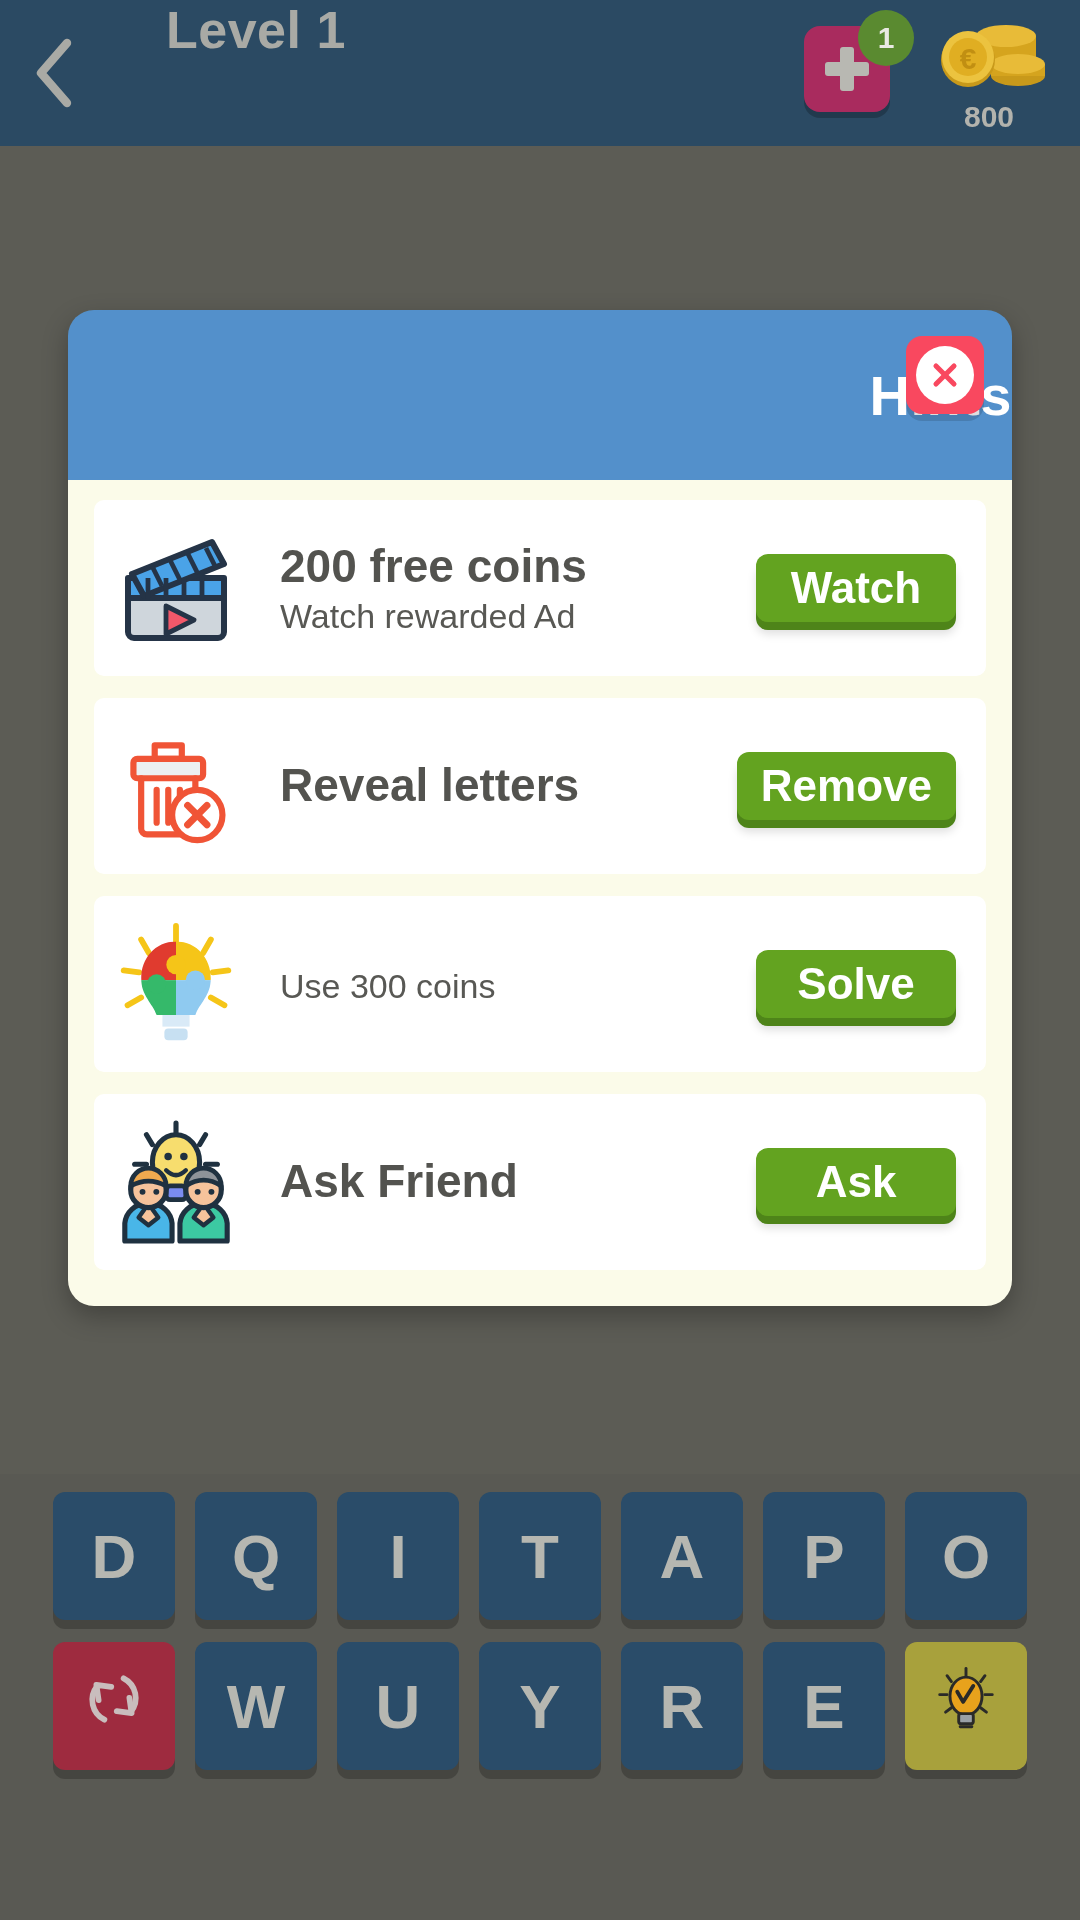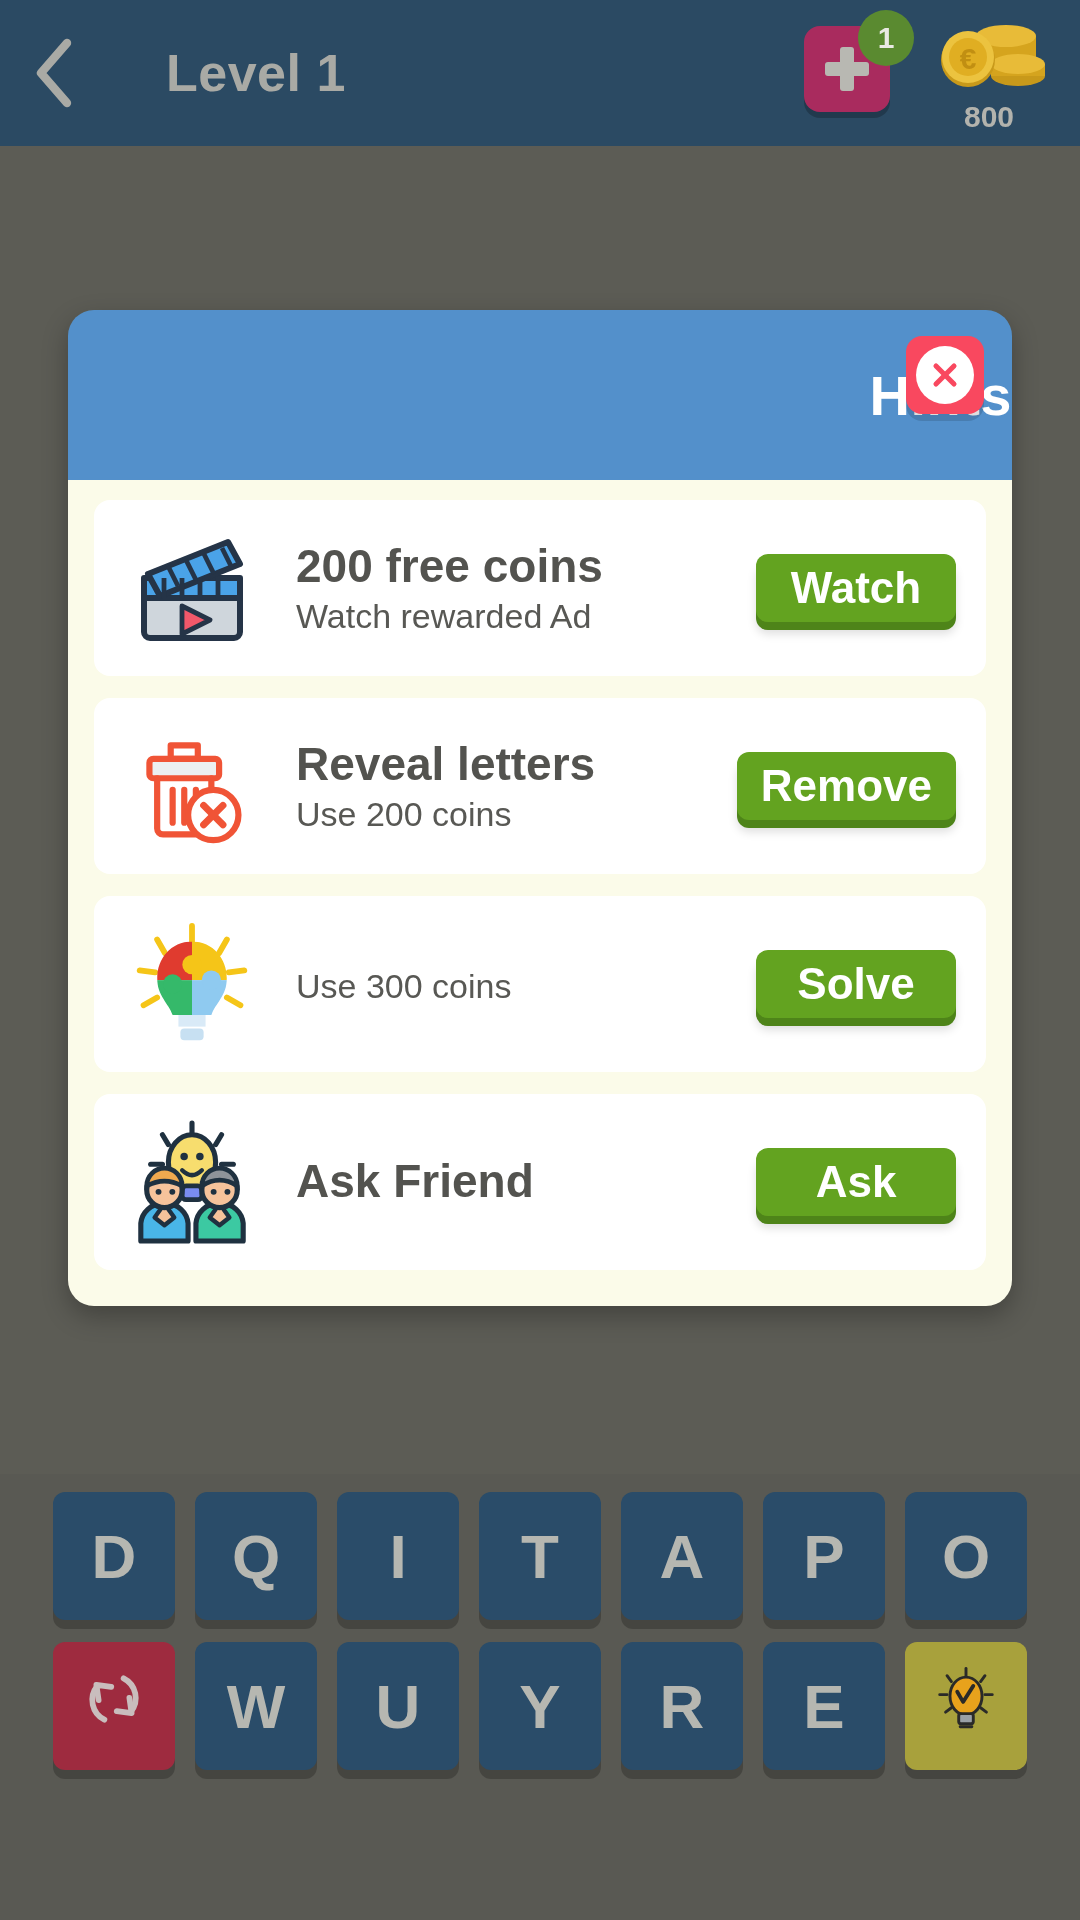--- a/index.html
+++ b/index.html
@@ -13,21 +13,21 @@
 
   
   #game-bg { position:absolute; inset:0; background:#6f6f68; }
   #game-bg .playfield { position:absolute; left:0; right:0; top:146px; bottom:446px; background:#818179; }
   #game-bg .keyboard-area { position:absolute; left:0; right:0; bottom:0; height:446px; background:#7d7d76; }
 
   
   #topbar {
     position:absolute; top:0; left:0; width:1080px; height:146px;
     background:#2b4a63; z-index:5;
-    display:flex; align-items:center;
+    display:flex; align-items:flex-start;
   }
   #back-btn {
     width:110px; height:146px; display:flex; align-items:center; justify-content:center;
     cursor:pointer;
   }
   #back-btn svg { display:block; }
   #level-title {
     color:#a9aaa5; font-size:52px; font-weight:bold; letter-spacing:0.5px;
     margin-left:56px;
   }
@@ -84,23 +84,23 @@
   }
   #close-btn .circle {
     width:58px; height:58px; border-radius:50%; background:#ffffff;
     display:flex; align-items:center; justify-content:center;
   }
 
   #dialog-body {
     background:#fbfbe9; padding:20px 26px 30px 26px;
   }
   .hint-row {
-    background:#ffffff; border-radius:16px;
+    background:#ffffff; border-radius:10px;
     height:176px; margin-bottom:22px;
-    display:flex; align-items:center; padding:0 30px 0 22px;
+    display:flex; align-items:center; padding:0 30px 0 6px;
   }
   .hint-row:last-child { margin-bottom:6px; }
   .hint-icon { width:152px; height:140px; flex:0 0 152px; display:flex; align-items:center; justify-content:center; }
   .hint-texts { flex:1 1 auto; padding-left:28px; }
   .hint-title { font-size:46px; color:#53534f; font-weight:bold; line-height:1.12; }
   .hint-sub   { font-size:34px; color:#585854; margin-top:6px; line-height:1.1; }
   .hint-action {
     flex:0 0 auto; min-width:200px; height:68px;
     background:#63a320; border-radius:12px;
     box-shadow:0 8px 0 #4e8419, 0 12px 10px rgba(0,0,0,0.13);
@@ -304,21 +304,20 @@
           </g>
           <circle cx="41" cy="46" r="13" fill="#ffffff" stroke="#f05436" stroke-width="3.2"></circle>
           <g stroke="#f05436" stroke-width="3.6" stroke-linecap="round">
             <line x1="36" y1="41" x2="46" y2="51"></line>
             <line x1="46" y1="41" x2="36" y2="51"></line>
           </g>
         </svg>
       </div>
       <div class="hint-texts">
         <div class="hint-title">Reveal letters</div>
-        <div class="hint-sub">Use 200 coins</div>
       </div>
       <div class="hint-action">
         <span>Remove</span>
       </div>
     </div>
 
 
     <div class="hint-row">
       <div class="hint-icon">
         <svg width="126" height="124" viewBox="0 0 64 64">

